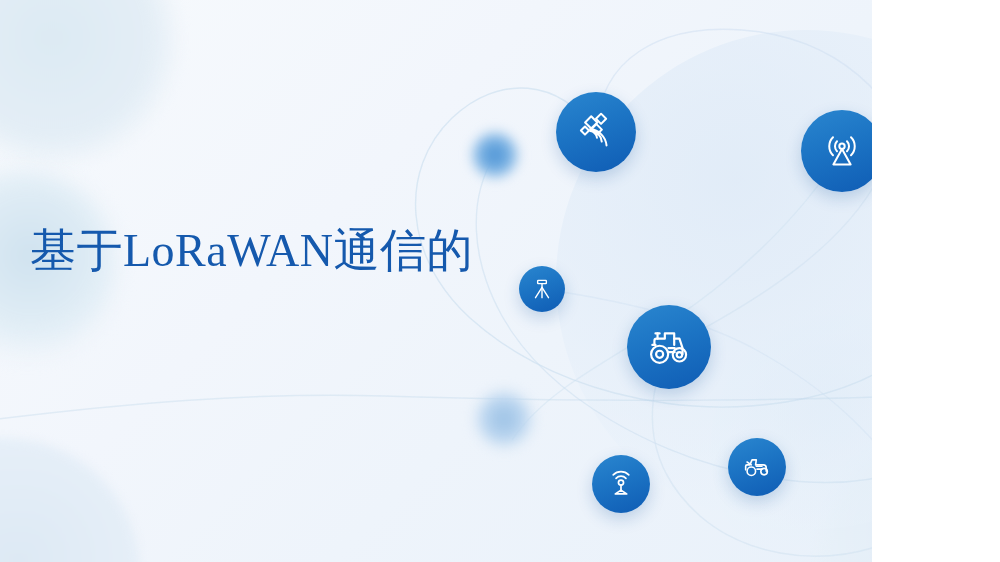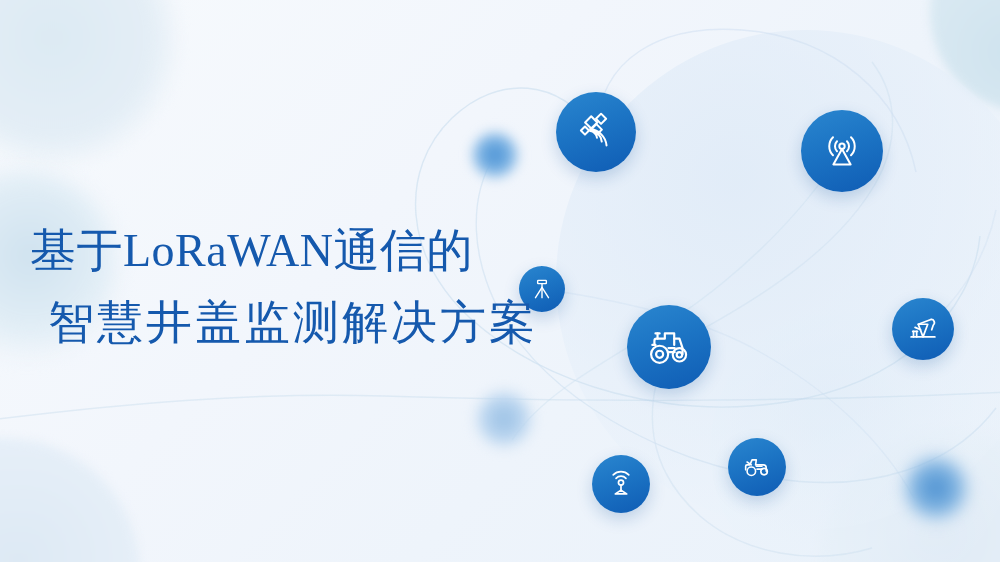--- a/index.html
+++ b/index.html
@@ -3,21 +3,21 @@
 <meta charset="utf-8">
 <title>LoRaWAN Cover</title>
 <style>
   html, body {
     margin: 0;
     padding: 0;
     background: #ffffff;
   }
   #slide {
     position: relative;
-    width: 1000px;
+    width: 872px;
     height: 562px;
     overflow: hidden;
     background: linear-gradient(135deg, #f7fafd 0%, #f2f6fc 38%, #eef4fb 62%, #e9f1fa 100%);
     font-family: "Liberation Sans", "DejaVu Sans", sans-serif;
   }
 
   
   .blob {
     position: absolute;
     border-radius: 50%;
@@ -244,16 +244,15 @@
       <circle cx="34" cy="30.5" r="4.6"></circle>
       <path d="M8 28 v-5 a2 2 0 0 1 2 -2 h4 l3 -7 h6 l-1 7 h11 a4 4 0 0 1 4 4 v5"></path>
       <path d="M23 23 h8"></path>
       <path d="M24 27 h7"></path>
       <path d="M10 17 l6 4"></path>
     </svg>
   </div>
 
   <div class="title-block">
     <div class="title-line title-line-1">基于LoRaWAN通信的</div>
-    <div class="title-line title-line-2">智慧井盖监测解决方案</div>
   </div>
 
 </div>
 
 </body></html>

